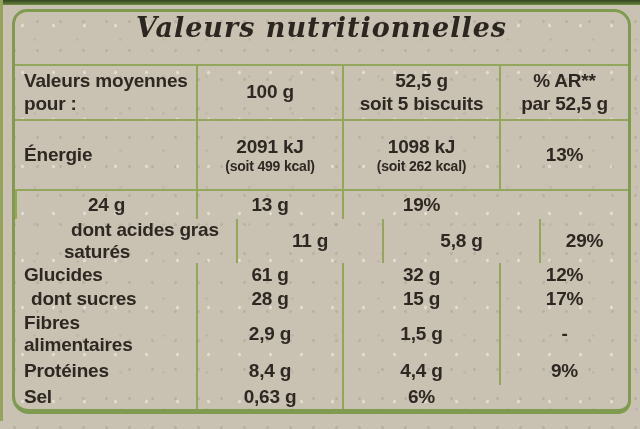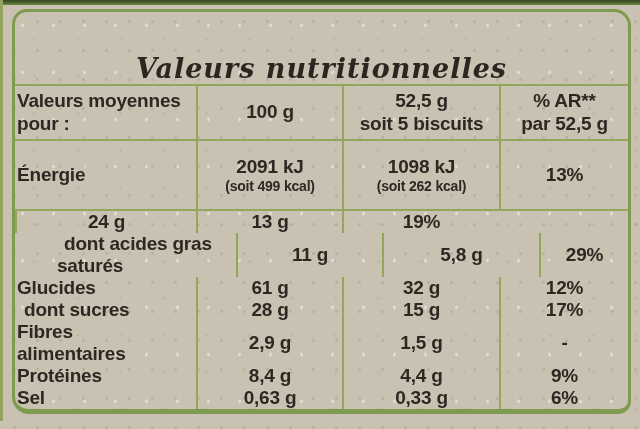--- a/index.html
+++ b/index.html
@@ -28,43 +28,42 @@
   .ntable{
     position:absolute; left:12px; top:9px; width:619px; height:405px;
     border:3px solid #7f9b4f; border-bottom-width:5px;
     border-radius:15px 17px 13px 17px;
     display:flex; flex-direction:column;
     color:#2e2822;
   }
 
   .title-row{
     height:54px; flex:none;
-    display:flex; align-items:flex-end; justify-content:center;
+    display:flex; align-items:flex-start; justify-content:center;
     border-bottom:2px solid #93a75c;
-    margin-top:20px;
   }
   .title-row .t{
     font-family:"DejaVu Serif", serif; font-style:italic; font-weight:700;
     font-size:27px; letter-spacing:1px; color:#2c2620;
     transform:scaleY(1.02);
   }
 
   .g{ display:grid; grid-template-columns:181px 146px 157px 1fr; }
 
   .head-row{ height:55px; flex:none; border-bottom:2px solid #93a75c; }
   .energy-row{ height:70px; flex:none; border-bottom:2px solid #93a75c; }
   .rows{ flex:1; display:flex; flex-direction:column; }
   .nrow{ flex:1; }
 
   .cell{
     display:flex; flex-direction:column; justify-content:center; align-items:center;
     text-align:center;
     font-weight:700; font-size:19px; line-height:1.16; letter-spacing:-0.2px;
   }
-  .cell.lbl{ align-items:flex-start; text-align:left; padding-left:2px; }
+  .cell.lbl{ align-items:flex-start; text-align:left; padding-left:9px; }
   .vline{ border-left:2px solid #93a75c; }
   .sub{ font-size:14px; }
   .indent{ padding-left:7px; }
 
   .fx-100{ flex:1 1 0; } .fx-115{ flex:1.15 1 0; }
   .fx-185{ flex:1.85 1 0;margin-left:40px; } .fx-195{ flex:1.95 1 0; }
 </style>
 </head>
 <body>
 
@@ -206,22 +205,19 @@
       </div>
 
       <div class="g nrow fx-100">
         <div class="cell lbl">
           <span>Sel</span>
         </div>
         <div class="cell vline">
             <span>0,63 g</span>
           </div>
         <div class="cell vline">
-            <span>0,33 g</span>
-          </div>
-        <div class="cell vline">
             <span>6%</span>
           </div>
       </div>
 
     </div>
   </div>
 </div>
 
 </body></html>

